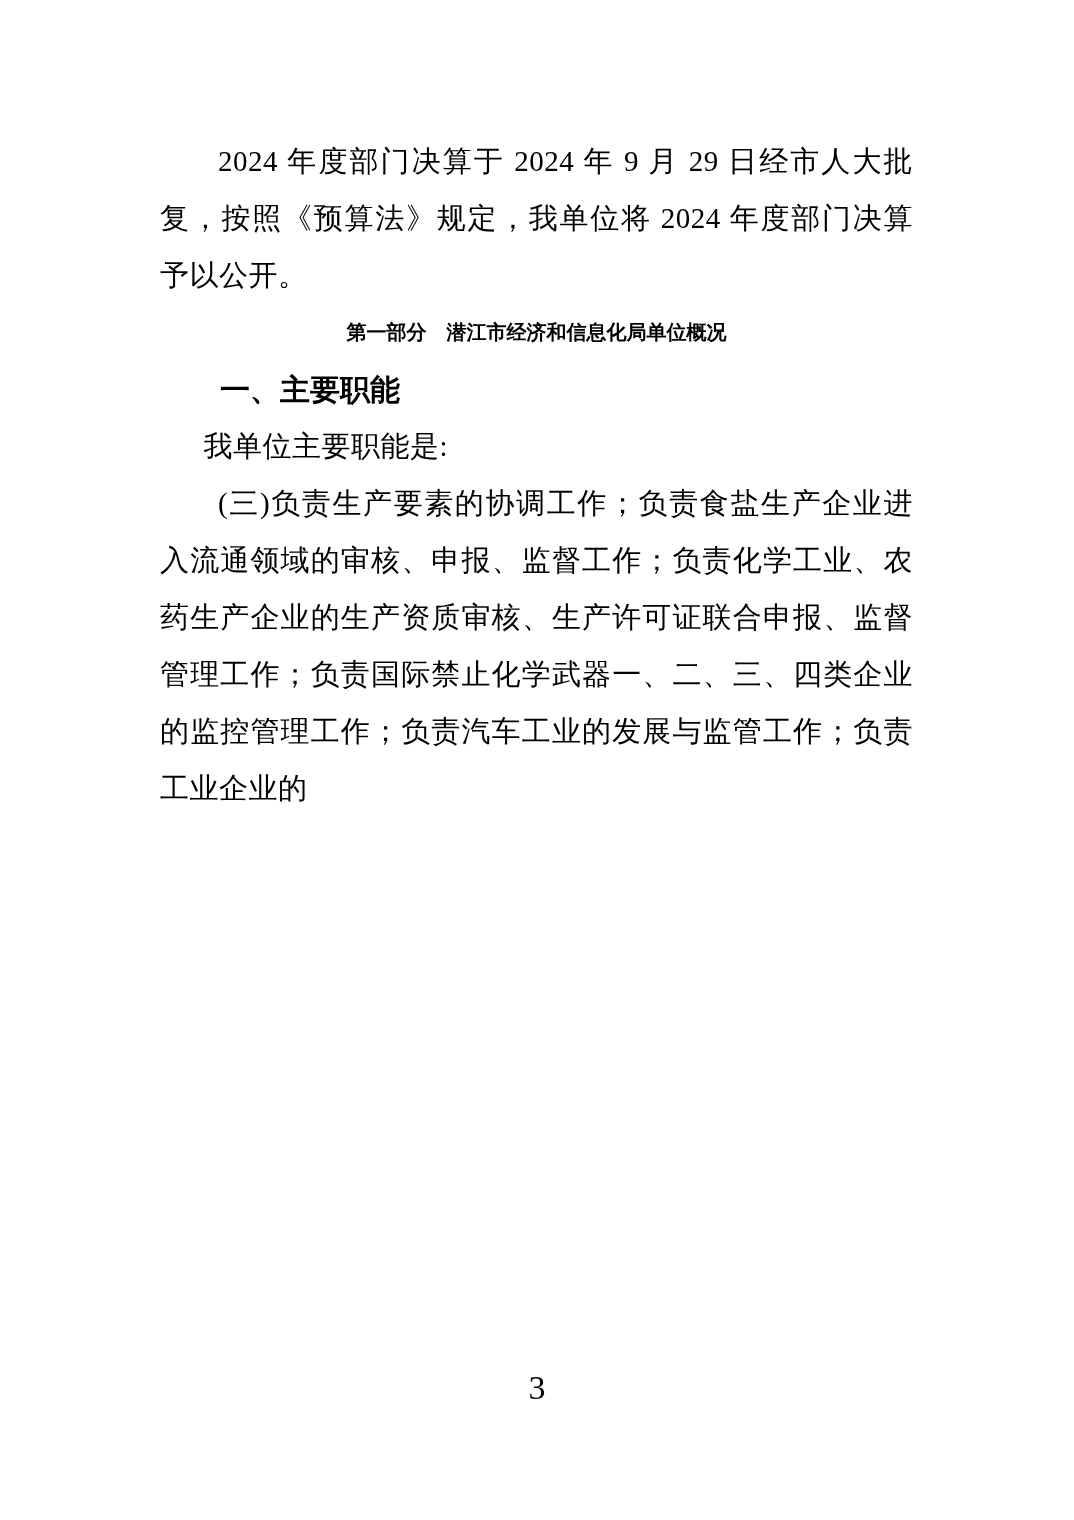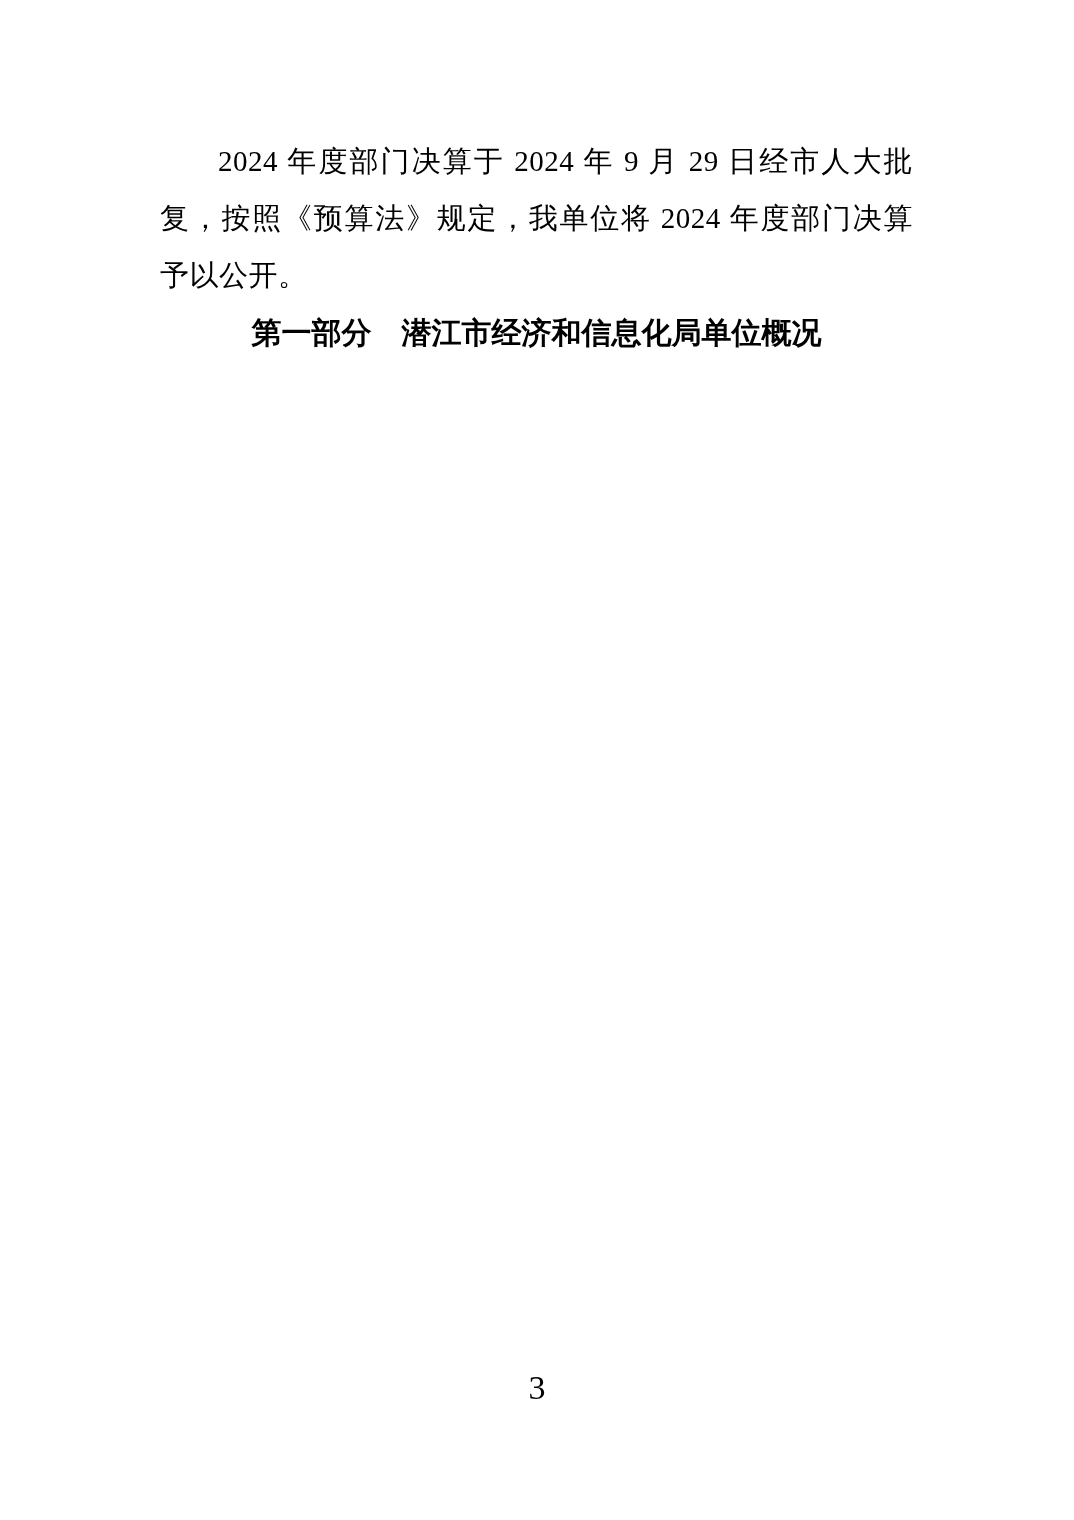--- a/index.html
+++ b/index.html
@@ -33,21 +33,21 @@
     letter-spacing: 0.5px;
   }
   .indent-2 {
     text-indent: 2em;
   }
   .indent-15 {
     text-indent: 1.5em;
   }
   .section-heading {
     font-family: "Liberation Sans", "DejaVu Sans", sans-serif;
-    font-size: 30px;
+    font-size: 20px;
     line-height: 57px;
     font-weight: bold;
     text-align: center;
     white-space: nowrap;
   }
   .sub-heading {
     font-family: "Liberation Sans", "DejaVu Sans", sans-serif;
     font-size: 30px;
     line-height: 57px;
     font-weight: bold;
@@ -65,15 +65,18 @@
     color: #000000;
   }
 </style>
 </head>
 <body>
 
 <div class="page">
   <div class="content">
     <p class="body-para indent-2">2024 年度部门决算于 2024 年 9 月 29 日经市人大批复，按照《预算法》规定，我单位将 2024 年度部门决算予以公开。</p>
     <h1 class="section-heading">第一部分　潜江市经济和信息化局单位概况</h1>
+    <h2 class="sub-heading">一、主要职能</h2>
+    <p class="body-para indent-15">我单位主要职能是:</p>
+    <p class="body-para indent-2">(三)负责生产要素的协调工作；负责食盐生产企业进入流通领域的审核、申报、监督工作；负责化学工业、农药生产企业的生产资质审核、生产许可证联合申报、监督管理工作；负责国际禁止化学武器一、二、三、四类企业的监控管理工作；负责汽车工业的发展与监管工作；负责工业企业的</p>
   </div>
   <div class="page-number">3</div>
 </div>
 
 </body></html>

